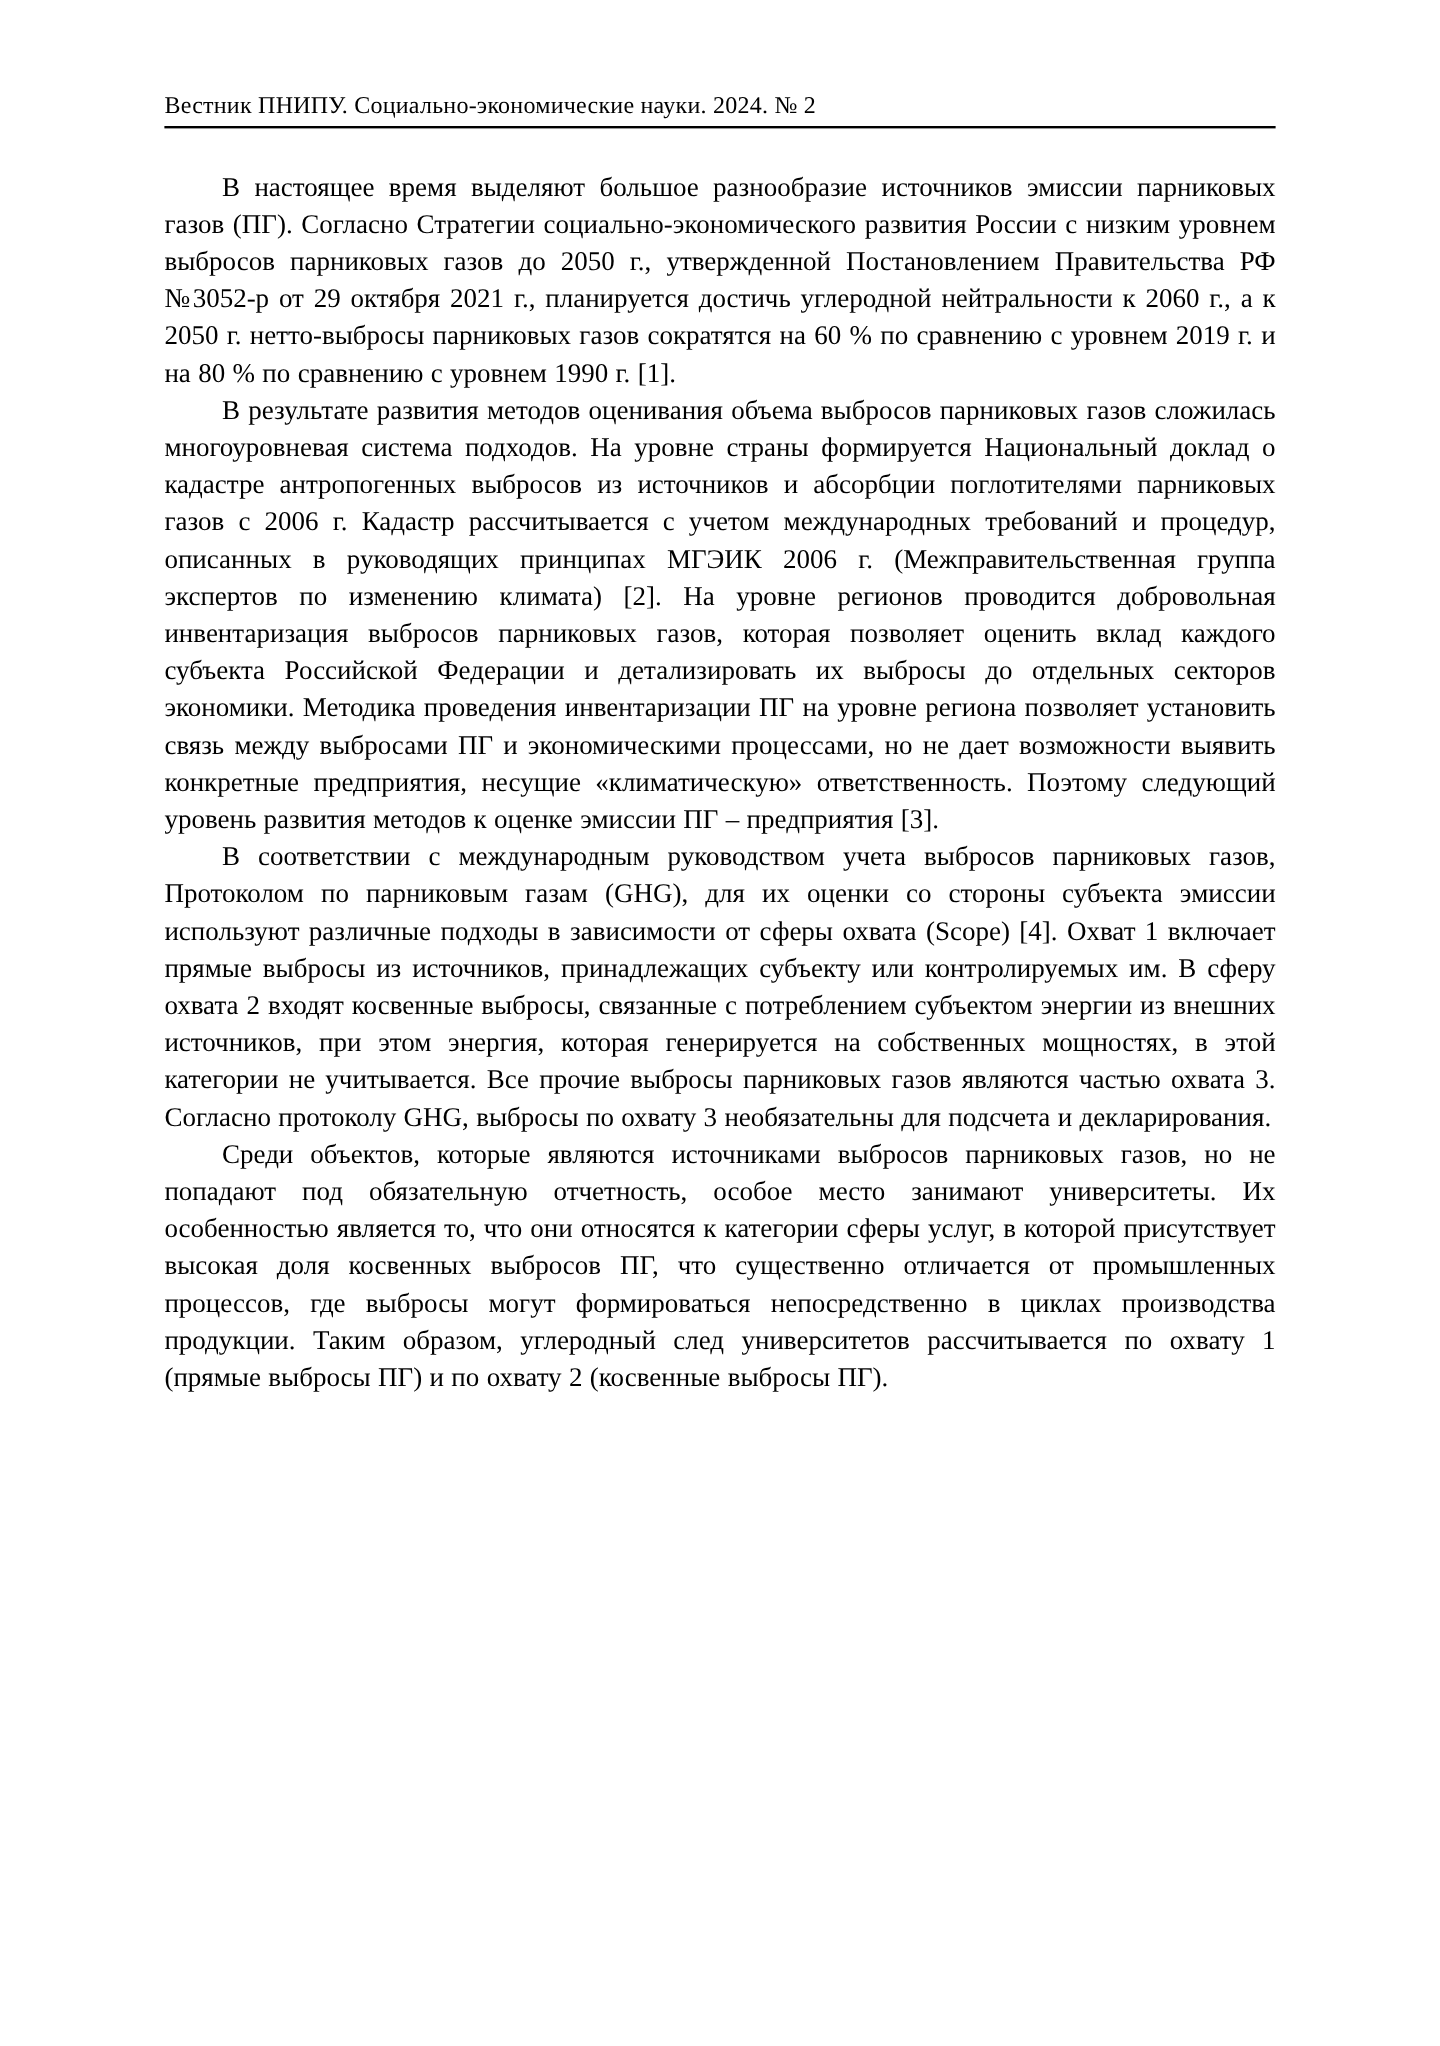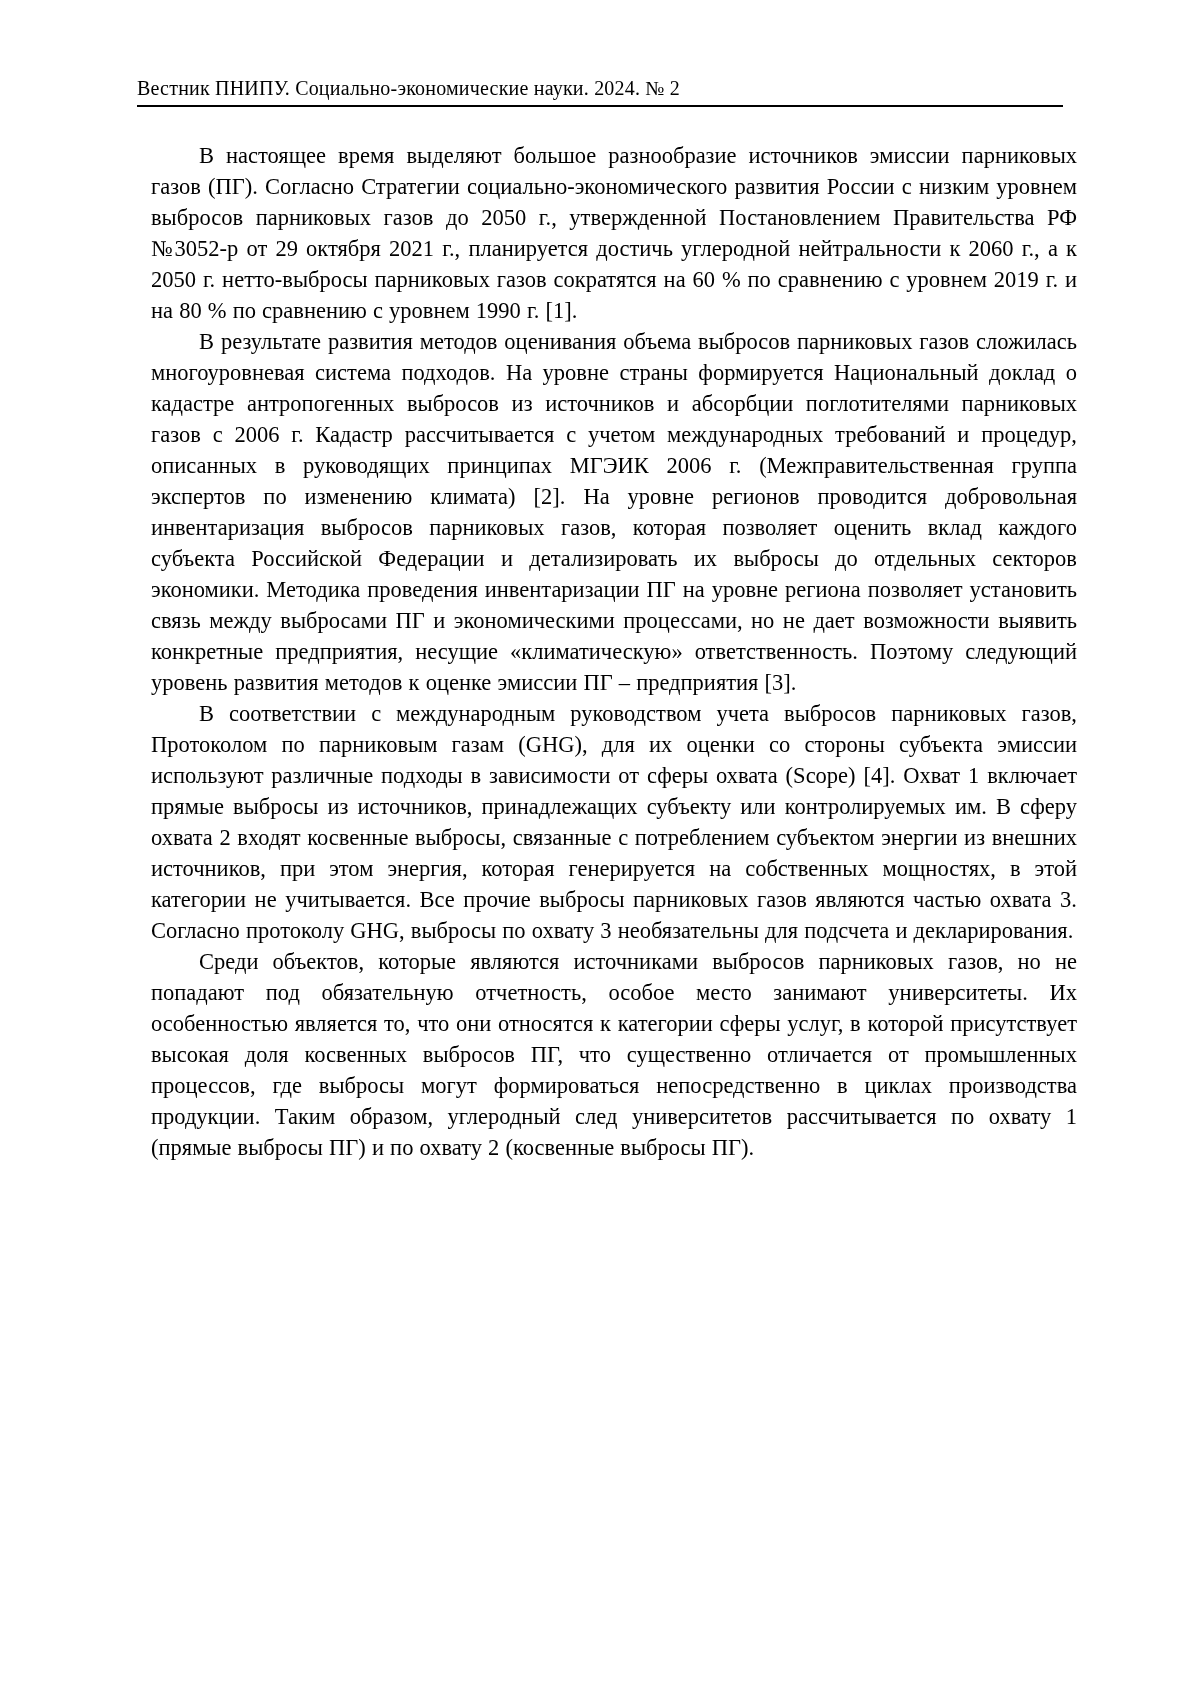--- a/index.html
+++ b/index.html
@@ -38,21 +38,20 @@
     top: 140px;
     left: 137px;
     width: 926px;
     font-family: "Liberation Serif", serif;
     font-size: 22.5px;
     line-height: 31px;
     text-align: justify;
     hyphens: auto;
     -webkit-hyphens: auto;
     word-spacing: 0.5px;
-    margin-left: 14px;
   }
   .body-text p {
     margin: 0;
     padding: 0;
     text-indent: 48px;
   }
   .foot-rule {
     position: absolute;
     top: 1467px;
     left: 137px;

